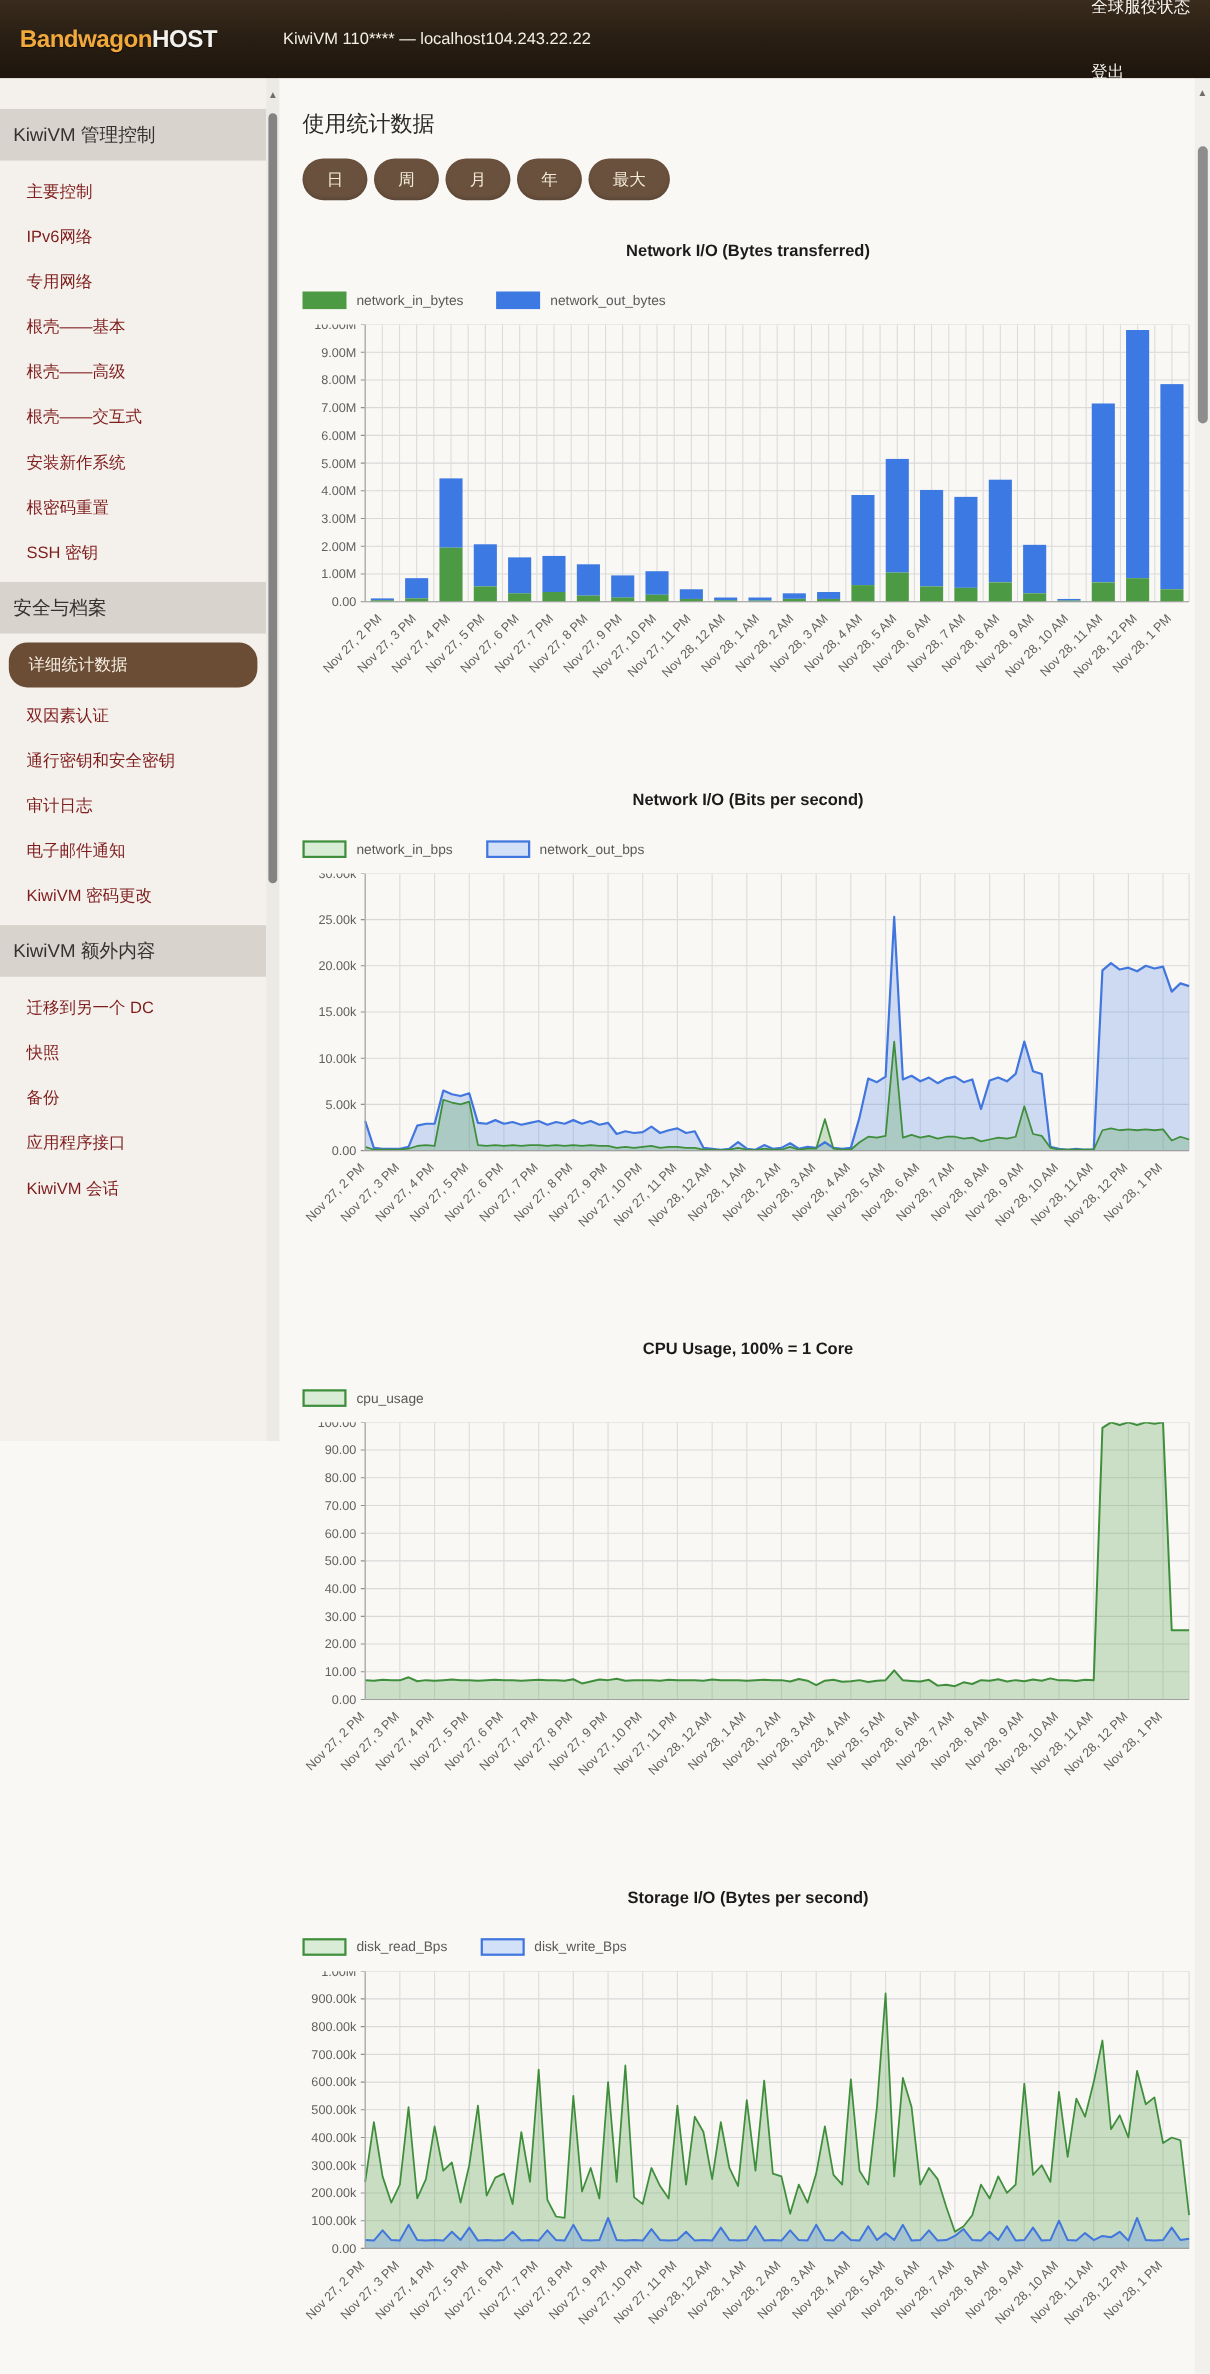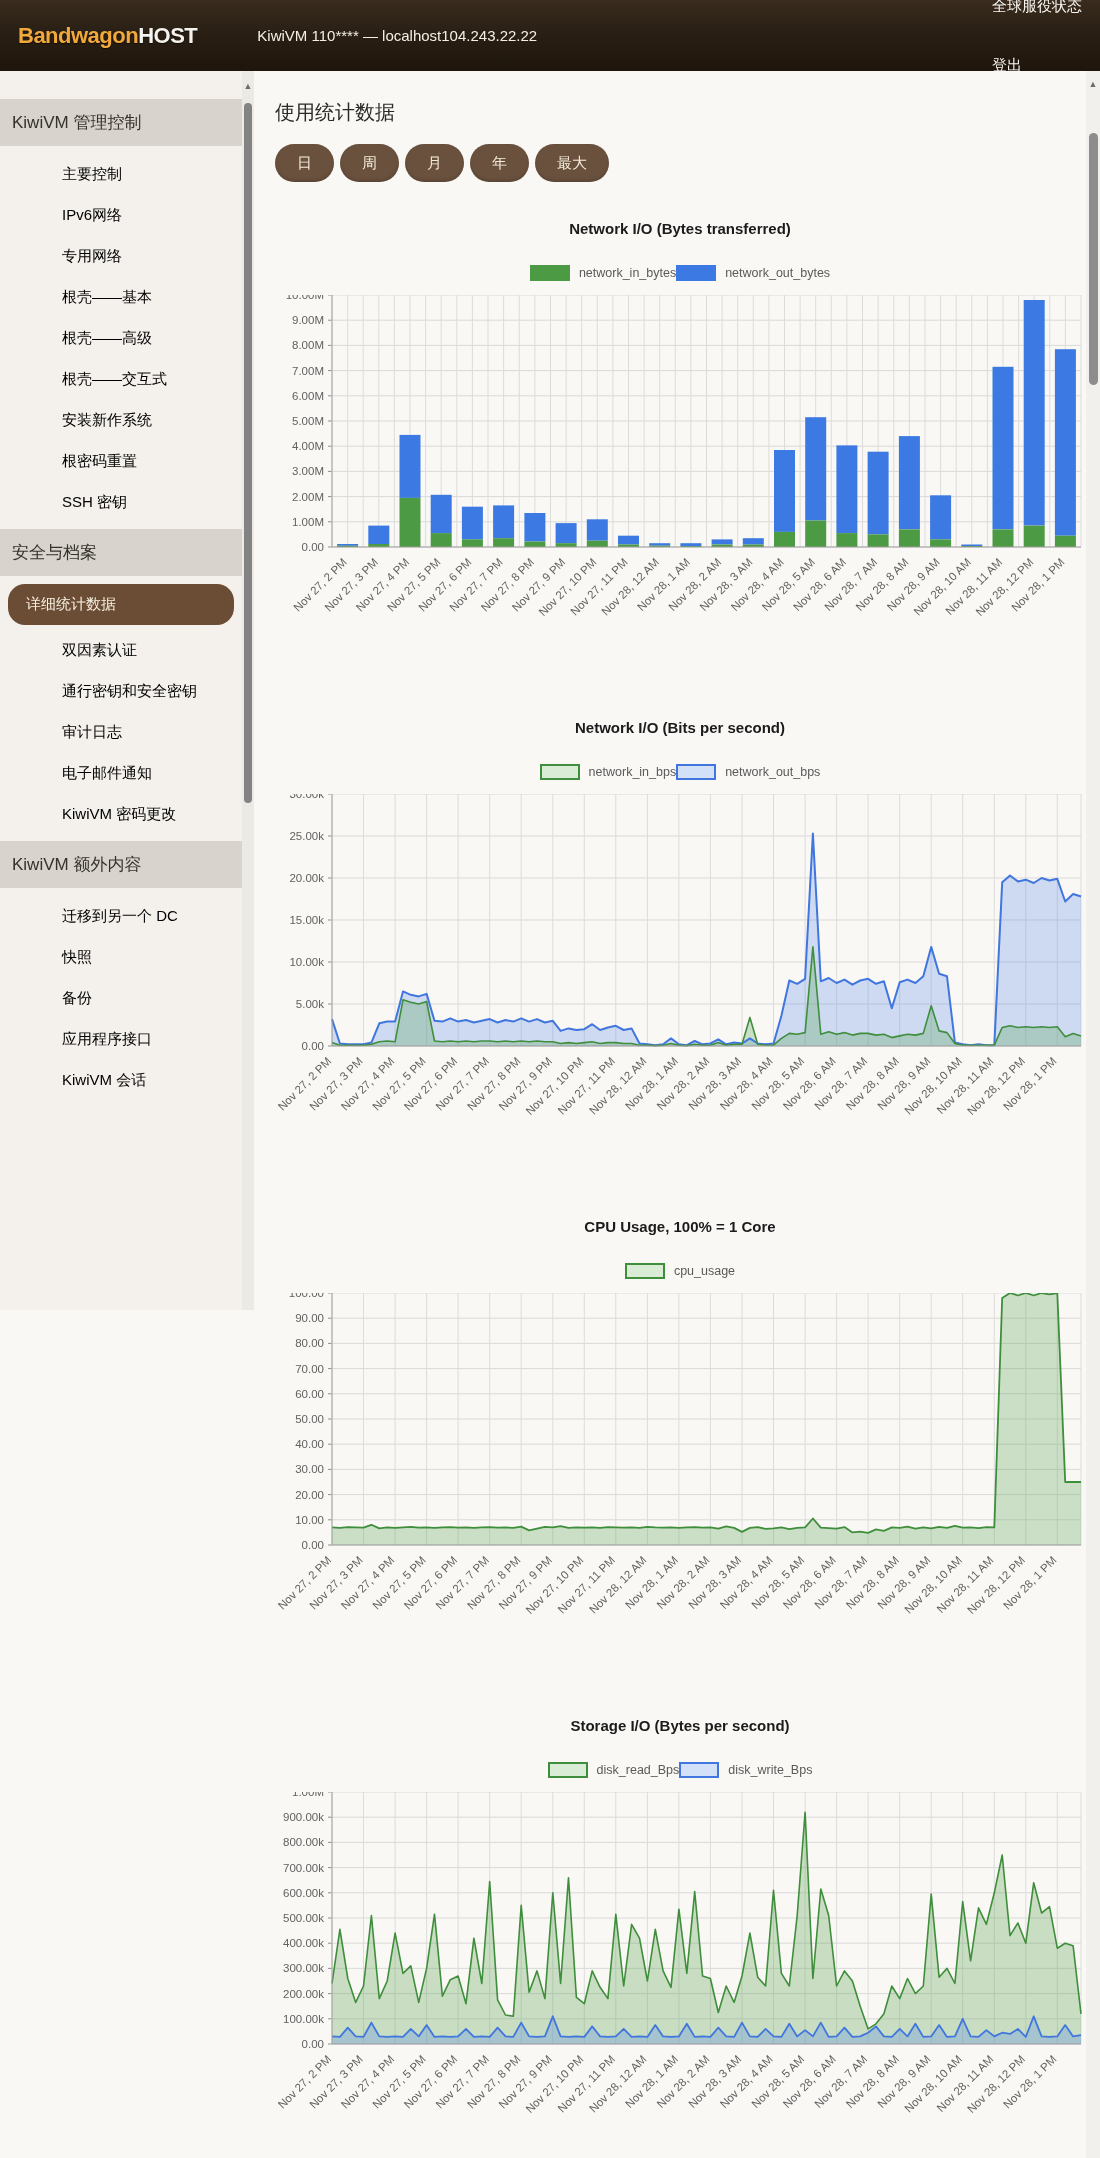--- a/index.html
+++ b/index.html
@@ -23,21 +23,21 @@
   
   .sidebar {
     position:absolute; top:55px; left:0; width:242px; height:1255px;
     background:#f4f1ec; padding-top:38px; overflow:hidden;
   }
   .sb-section {
     background:#d8d4cd; color:#35322d; font-size:17px;
     padding:12px 6px 12px 12px; margin:6px 0 8px 0;
   }
   .sb-item {
-    font-size:15px; color:#000000; padding:11px 6px 11px 24px; cursor:pointer;margin-left:38px;
+    font-size:15px; color:#7f1d1d; padding:11px 6px 11px 24px; cursor:pointer;
   }
   .sb-item.active {
     background:#6b4c35; color:#f6efe2; border-radius:17px;
     margin:5px 8px; padding:11px 6px 11px 18px;
   }
   .sb-scroll-track {
     position:absolute; top:55px; left:242px; width:12px; height:1255px;
     background:#eceae5;
   }
   .sb-scroll-arrow {
@@ -69,21 +69,21 @@
   .page-title { font-size:20px; color:#2b2a28; margin-bottom:18px; }
   .range-buttons { display:flex; gap:6px; margin-bottom:38px; }
   .range-btn {
     background:#6a513e; color:#f3ead8; border:none; cursor:pointer;
     height:38px; border-radius:19px; padding:0 22px; font-size:15px;
     font-family:inherit; box-shadow:inset 0 -2px 3px rgba(0,0,0,.15);
   }
   
   .chart-block { width:810px; margin-bottom:72px; }
   .chart-title { text-align:center; font-size:15px; font-weight:bold; color:#1b1b1b; margin-bottom:26px; }
-  .chart-legend { display:flex; justify-content:center; align-items:center; height:20px; margin-bottom:12px; }
+  .chart-legend { display:flex; justify-content:flex-start; align-items:center; gap:30px; height:20px; margin-bottom:12px; }
   .legend-entry { display:flex; align-items:center; gap:9px; }
   .legend-swatch { width:40px; height:16px; }
   .legend-label { font-size:12.5px; color:#5a5a5a; }
   .plot-host { width:810px; height:352px; }
   svg text { font-family:"Liberation Sans","DejaVu Sans",sans-serif; }
 </style>
 </head>
 <body>
 
 <div class="header">

